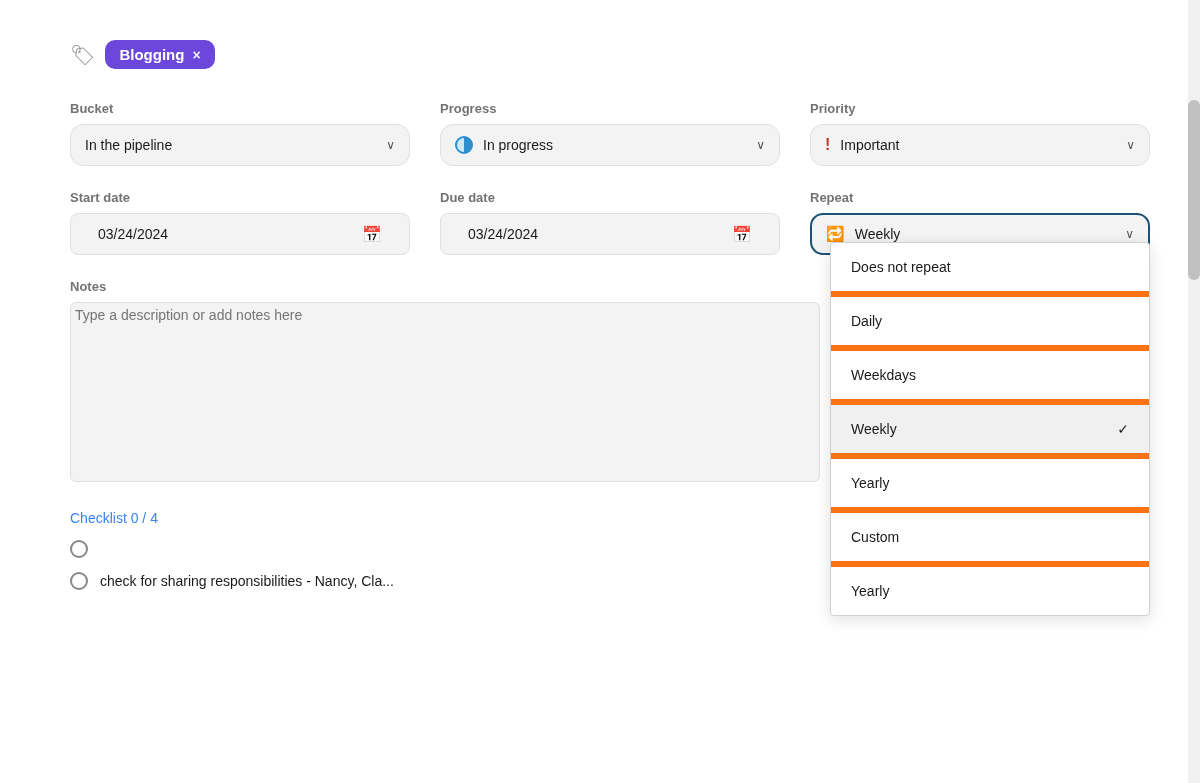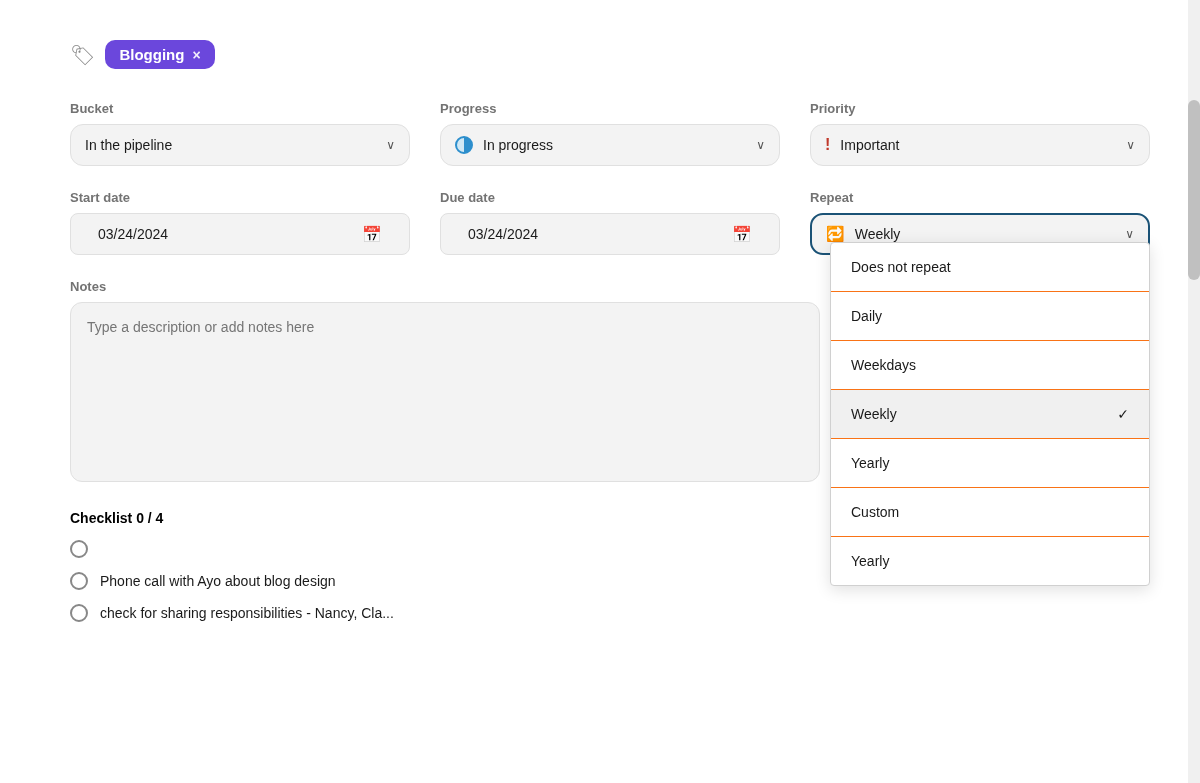--- a/index.html
+++ b/index.html
@@ -165,34 +165,34 @@
     .notes-section .field-label {
       margin-bottom: 8px;
     }
 
     .notes-textarea {
       width: 100%;
       max-width: 750px;
       min-height: 180px;
       background: #f3f3f3;
       border: 1px solid #e0e0e0;
-      border-radius: 12px;
-      padding: 16px;
+      border-radius: 6px;
+      padding: 4px;
       font-size: 14px;
       color: #aaa;
       resize: none;
       font-family: inherit;
     }
 
     
     .checklist-section {}
     .checklist-title {
       font-size: 14px;
-      font-weight: 700;
-      color: #000000;
+      font-weight: 400;
+      color: #3b82f6;
       margin-bottom: 14px;
     }
 
     .checklist-item {
       display: flex;
       align-items: center;
       gap: 12px;
       margin-bottom: 14px;
     }
 
@@ -225,21 +225,21 @@
     }
 
     .dropdown-item {
       padding: 16px 20px;
       font-size: 14px;
       color: #1a1a1a;
       cursor: pointer;
       display: flex;
       align-items: center;
       justify-content: space-between;
-      border-bottom: 1px solid #f97316;
+      border-bottom: 6px solid #f97316;
     }
 
     .dropdown-item:last-child {
       border-bottom: none;
     }
 
     .dropdown-item.selected {
       background: #f0f0f0;
       font-weight: 500;
     }
@@ -374,24 +374,20 @@
       <textarea class="notes-textarea" placeholder="Type a description or add notes here" style=""></textarea>
     </div>
 
     <div class="checklist-section">
       <div class="checklist-title">Checklist 0 / 4</div>
       <div class="checklist-item">
         <div class="checklist-radio"></div>
       </div>
       <div class="checklist-item">
         <div class="checklist-radio"></div>
-        <span class="checklist-text">Phone call with Ayo about blog design</span>
-      </div>
-      <div class="checklist-item">
-        <div class="checklist-radio"></div>
         <span class="checklist-text">check for sharing responsibilities - Nancy, Cla...</span>
       </div>
     </div>
 
   </div>
 
   <div class="scrollbar">
     <div class="scrollbar-thumb"></div>
   </div>
 </div>

